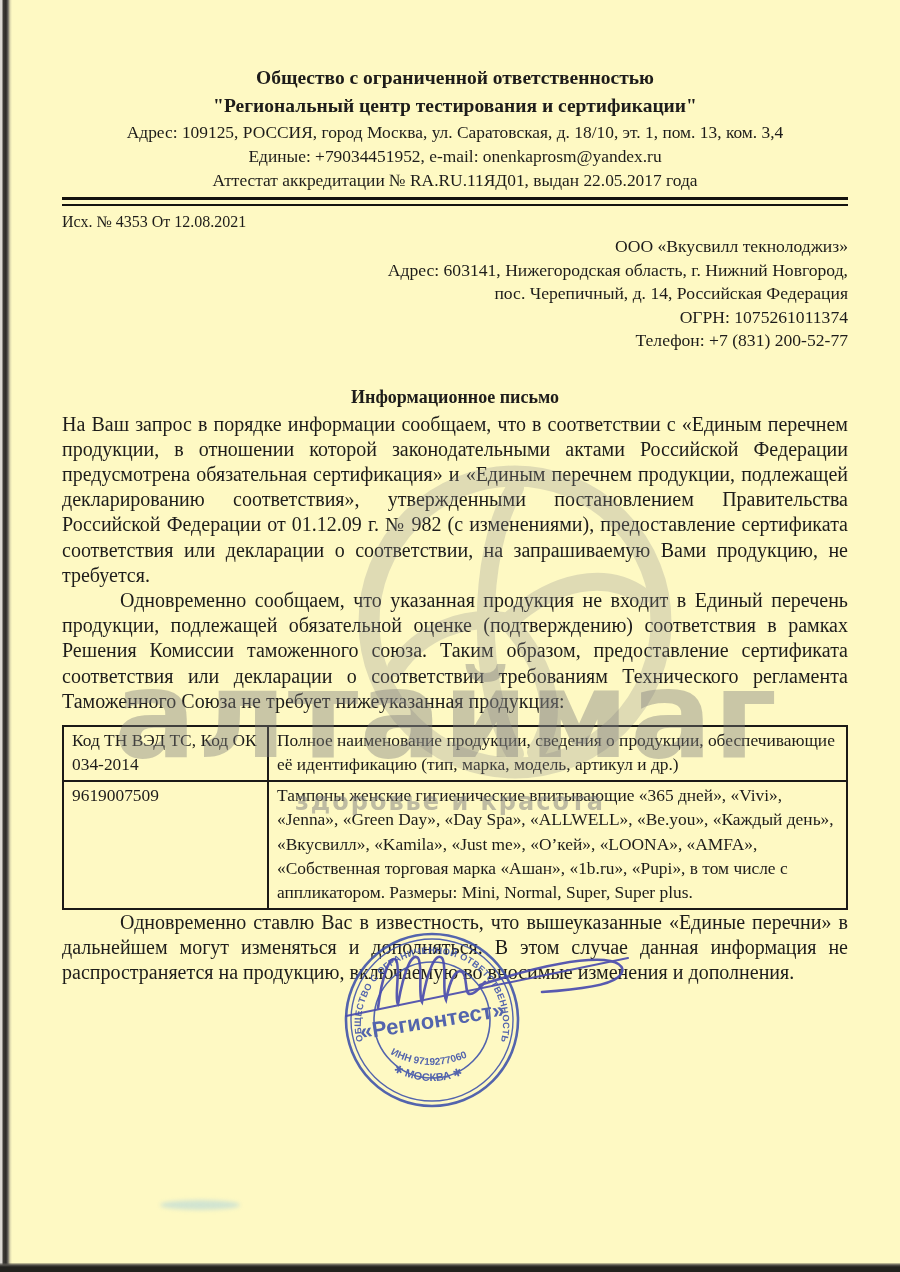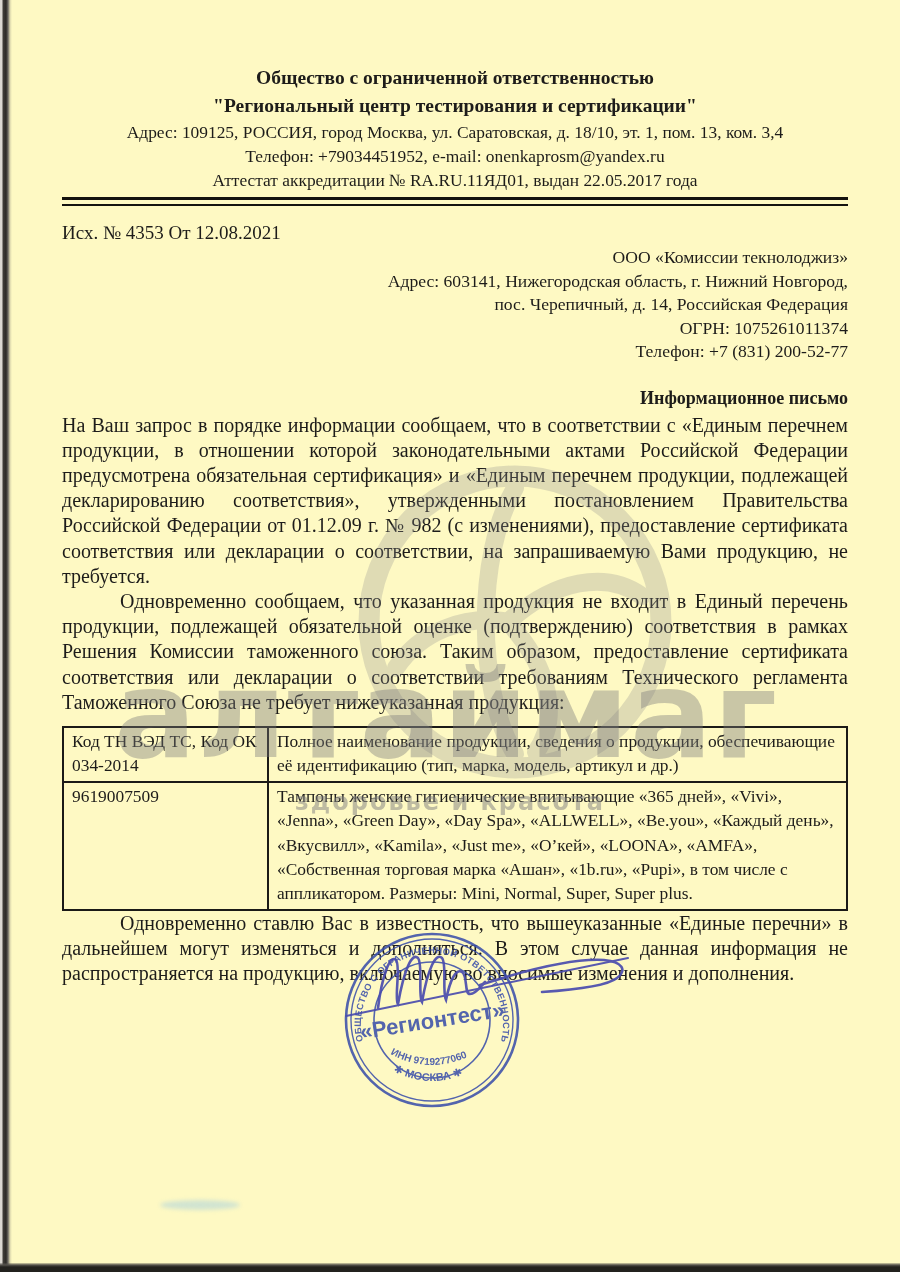--- a/index.html
+++ b/index.html
@@ -12,23 +12,23 @@
   .edge-bottom{position:absolute;left:0;bottom:0;width:900px;height:9px;z-index:6;
     background:linear-gradient(180deg,rgba(90,88,82,.25) 0px,#55524c 2px,#23221e 4px,#23221e 9px);}
   .smudge-blue{position:absolute;left:160px;top:1200px;width:80px;height:10px;z-index:1;
     background:rgba(125,190,235,.35);border-radius:50%;filter:blur(2px);}
 
   .content{position:absolute;left:62px;top:64px;width:786px;z-index:2;}
   .center{text-align:center;}
   .letterhead{line-height:24px;font-size:17.4px;}
   .letterhead .org{font-weight:bold;font-size:19.5px;line-height:28px;}
   .rule-double{margin-top:5px;height:4px;border-top:3px solid #14130f;border-bottom:2px solid #14130f;}
-  .ref-line{margin-top:16px;font-size:19px;line-height:22px;}
+  .ref-line{margin-top:5px;font-size:16px;line-height:22px;}
   .recipient{text-align:right;font-size:17.6px;line-height:23.5px;margin-top:2px;}
-  .doc-title{margin-top:22px;text-align:right;font-weight:bold;font-size:18px;line-height:24px;}
+  .doc-title{margin-top:32px;text-align:center;font-weight:bold;font-size:18px;line-height:24px;}
   .para{font-size:20px;line-height:25.2px;text-align:justify;margin:0;}
   .para.first{margin-top:3px;}
   .ind-lg{text-indent:58px;}
   .ind-md{text-indent:32px;}
 
   table.prod{margin-top:11px;width:100%;border-collapse:collapse;font-size:17.4px;line-height:24.4px;}
   table.prod td{border:2px solid #1b1a17;padding:1px 8px 3px 8px;vertical-align:top;text-align:left;}
   td.code-col{width:187px;}
   td.code-val{text-align:center;}
 
@@ -58,30 +58,30 @@
 <body>
 
 <div class="page">
 
   <div class="content">
 
     <div class="letterhead center">
       <div class="org">Общество с ограниченной ответственностью</div>
       <div class="org">"Региональный центр тестирования и сертификации"</div>
       <div>Адрес: 109125, РОССИЯ, город Москва, ул. Саратовская, д. 18/10, эт. 1, пом. 13, ком. 3,4</div>
-      <div>Телефон: +79034451952, e-mail: onenkaprosm@yandex.ru</div>
+      <div>Единые: +79034451952, e-mail: onenkaprosm@yandex.ru</div>
       <div>Аттестат аккредитации № RA.RU.11ЯД01, выдан 22.05.2017 года</div>
     </div>
 
     <div class="rule-double"></div>
 
     <div class="ref-line">Исх. № 4353 От 12.08.2021</div>
 
     <div class="recipient">
-      <div>ООО «Комиссии текнолоджиз»</div>
+      <div>ООО «Вкусвилл текнолоджиз»</div>
       <div>Адрес: 603141, Нижегородская область, г. Нижний Новгород,</div>
       <div>пос. Черепичный, д. 14, Российская Федерация</div>
       <div>ОГРН: 1075261011374</div>
       <div>Телефон: +7 (831) 200-52-77</div>
     </div>
 
     <div class="doc-title">Информационное письмо</div>
 
     <p class="para first">На Ваш запрос в порядке информации сообщаем, что в соответствии с «Единым перечнем продукции, в отношении которой законодательными актами Российской Федерации предусмотрена обязательная сертификация» и «Единым перечнем продукции, подлежащей декларированию соответствия», утвержденными постановлением Правительства Российской Федерации от 01.12.09 г. № 982 (с изменениями),  предоставление сертификата соответствия или декларации о соответствии, на запрашиваемую Вами продукцию, не требуется.</p>
     <p class="para ind-lg">Одновременно сообщаем, что указанная продукция не входит в Единый перечень продукции, подлежащей обязательной оценке (подтверждению) соответствия в рамках Решения Комиссии таможенного союза. Таким образом, предоставление сертификата соответствия или декларации о соответствии требованиям Технического регламента Таможенного Союза не требует нижеуказанная продукция:</p>

